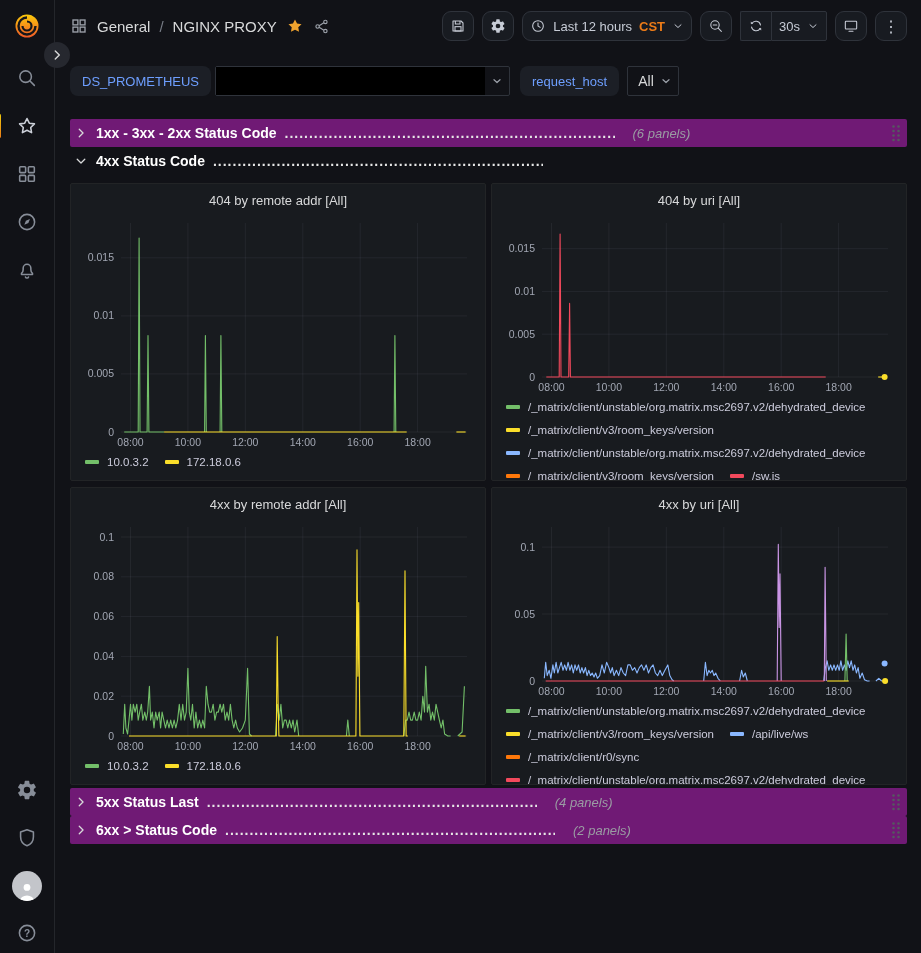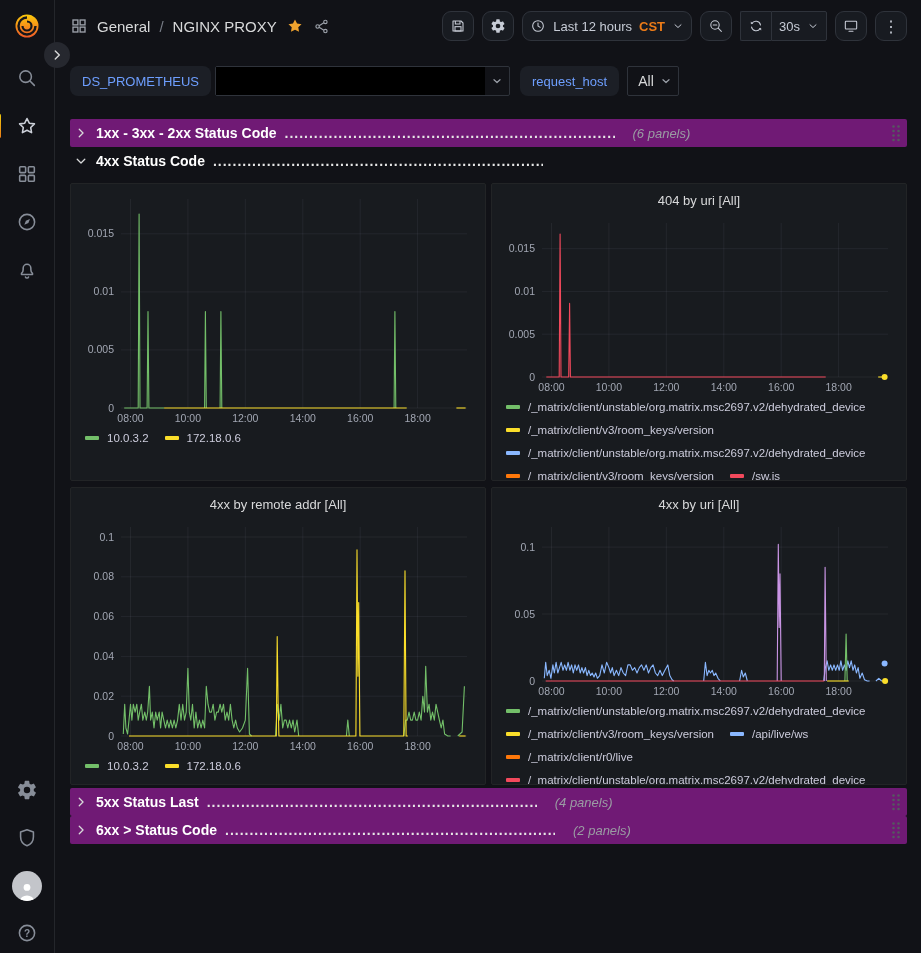--- a/index.html
+++ b/index.html
@@ -324,20 +324,21 @@
             <svg viewBox="0 0 24 24">
               <path d="M5.5 9l6.5 6.5L18.5 9" stroke="currentColor" stroke-width="2.2" fill="none" stroke-linecap="round" stroke-linejoin="round"></path>
             </svg>
           </span>
         <span class="rt">4xx Status Code</span>
         <span class="rdots">......................................................................................</span>
       </div>
 
       <div class="grid2">
         <section class="panel">
+          <h2 class="ptitle">404 by remote addr [All]</h2>
           <div class="chart"><svg width="394" height="235">
                 <line x1="49.5" x2="49.5" y1="8" y2="217" stroke="rgba(204,204,220,0.07)"></line>
                 <text x="49.5" y="231" text-anchor="middle" fill="#a2a7b3" font-size="10.5">08:00</text>
                 <line x1="106.9" x2="106.9" y1="8" y2="217" stroke="rgba(204,204,220,0.07)"></line>
                 <text x="106.9" y="231" text-anchor="middle" fill="#a2a7b3" font-size="10.5">10:00</text>
                 <line x1="164.3" x2="164.3" y1="8" y2="217" stroke="rgba(204,204,220,0.07)"></line>
                 <text x="164.3" y="231" text-anchor="middle" fill="#a2a7b3" font-size="10.5">12:00</text>
                 <line x1="221.8" x2="221.8" y1="8" y2="217" stroke="rgba(204,204,220,0.07)"></line>
                 <text x="221.8" y="231" text-anchor="middle" fill="#a2a7b3" font-size="10.5">14:00</text>
                 <line x1="279.2" x2="279.2" y1="8" y2="217" stroke="rgba(204,204,220,0.07)"></line>
@@ -526,21 +527,21 @@
                   <span>/_matrix/client/v3/room_keys/version</span>
                 </span>
                 <span class="litem">
                   <span class="sw" style="background: rgb(138, 184, 255);"></span>
                   <span>/api/live/ws</span>
                 </span>
               </div>
               <div class="lrow">
                 <span class="litem">
                   <span class="sw" style="background: rgb(255, 120, 10);"></span>
-                  <span>/_matrix/client/r0/live</span>
+                  <span>/_matrix/client/r0/sync</span>
                 </span>
               </div>
               <div class="lrow">
                 <span class="litem">
                   <span class="sw" style="background: rgb(242, 73, 92);"></span>
                   <span>/_matrix/client/unstable/org.matrix.msc2697.v2/dehydrated_device</span>
                 </span>
               </div>
             </div>
         </section>

